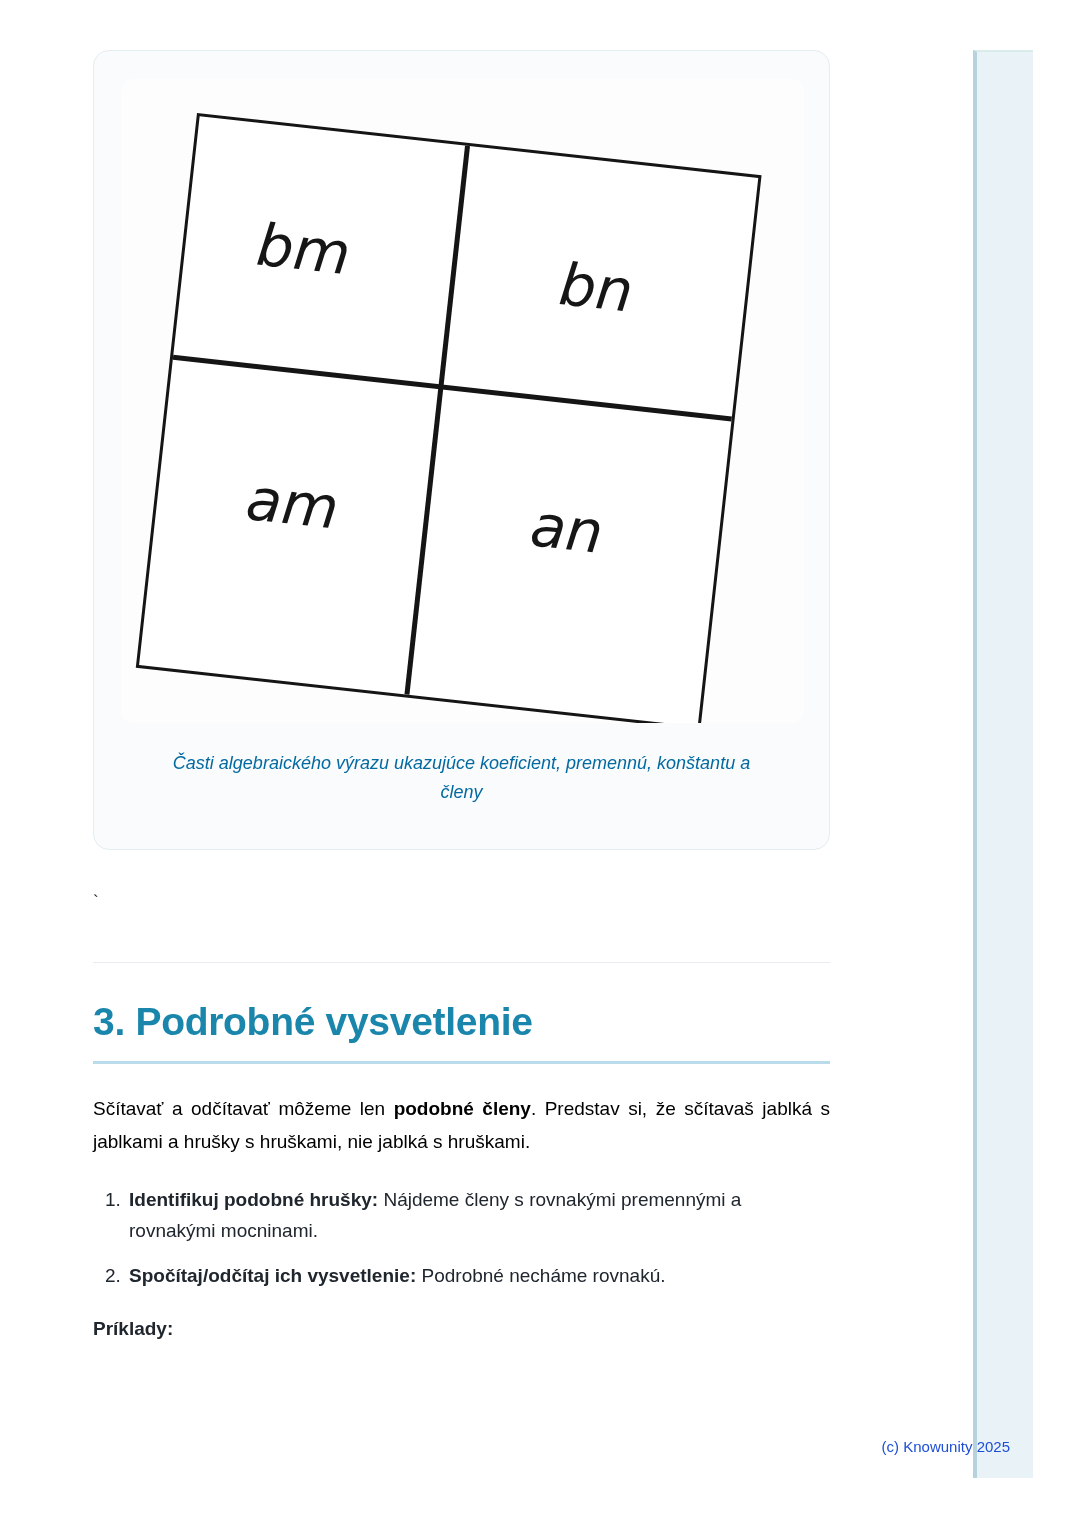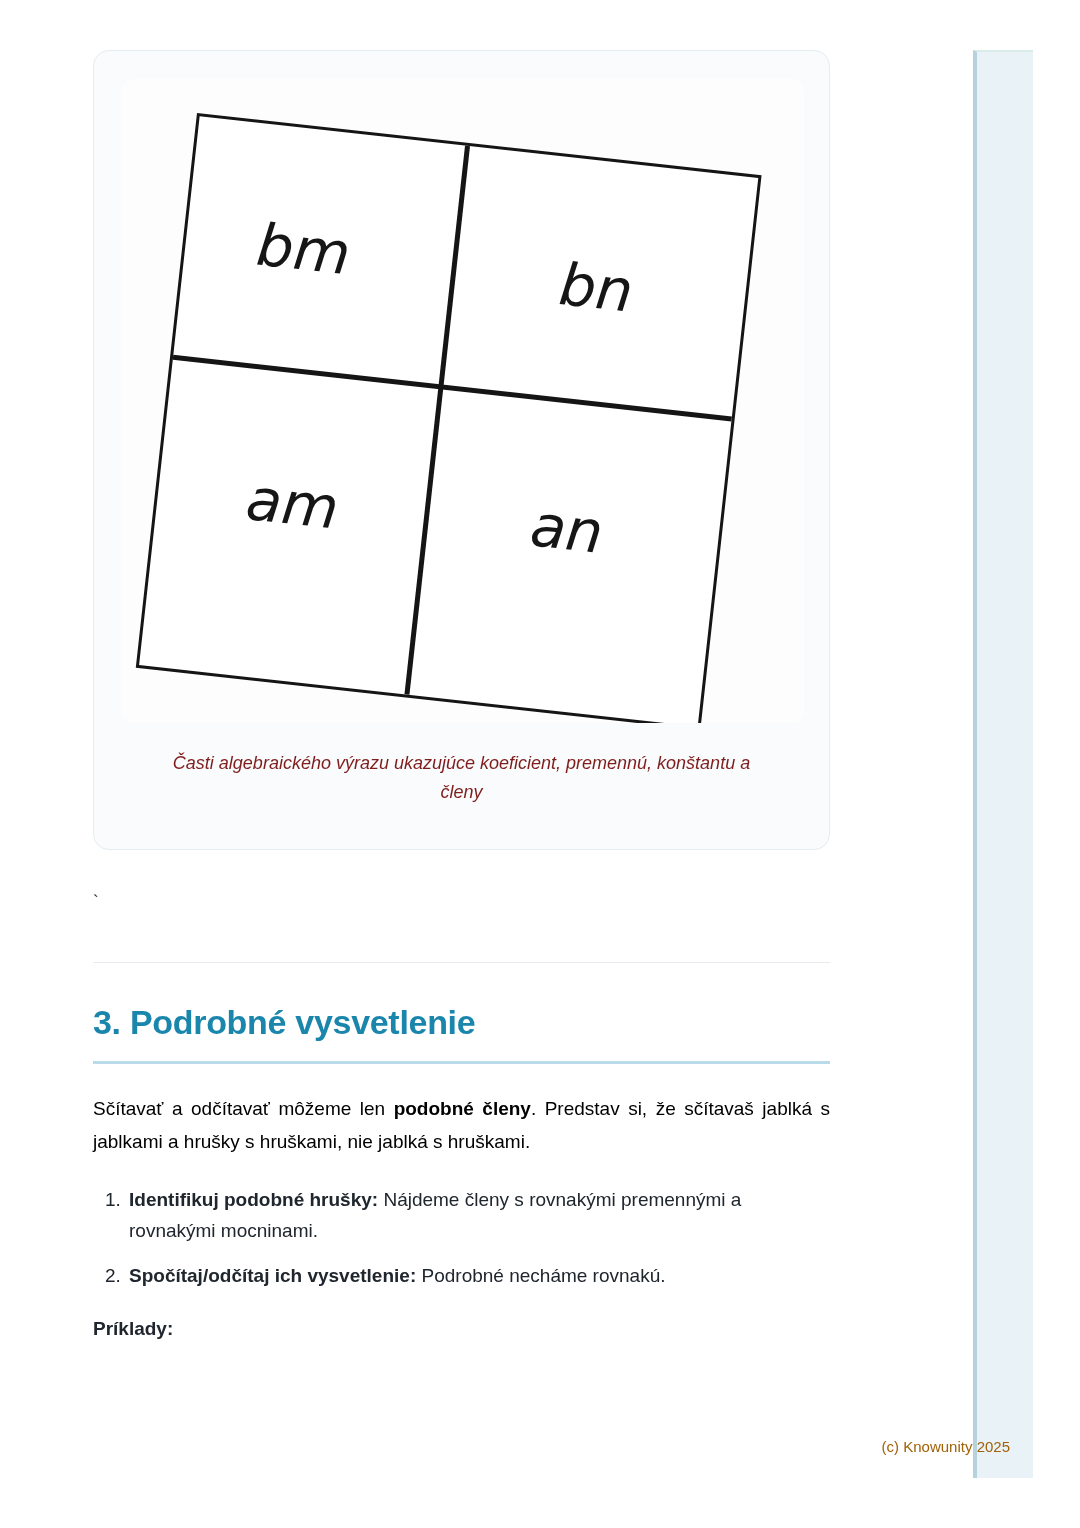--- a/index.html
+++ b/index.html
@@ -41,29 +41,29 @@
     font-family:"DejaVu Sans", sans-serif; font-style:italic;
     font-size:58px; color:#161616; white-space:nowrap;
   }
   .q-bm { left:21%;   top:22%; }
   .q-bn { left:73.5%; top:23%; }
   .q-am { left:24%;   top:68%; }
   .q-an { left:73%;   top:67%; }
 
   .figure-caption {
     margin:26px auto 0; max-width:620px; text-align:center;
-    font-style:italic; font-size:18px; line-height:29px; color:#7f1d1d;
+    font-style:italic; font-size:18px; line-height:29px; color:#0369a1;
   }
 
   .stray { margin-top:42px; height:22px; font-size:17px; color:#23292f; }
 
   .divider { margin:48px 0 0; border:none; border-top:1px solid #e8ebef; height:0; }
 
   .h2 {
-    margin:36px 0 0; font-size:34px; line-height:46px; font-weight:700;
+    margin:36px 0 0; font-size:39px; line-height:46px; font-weight:700;
     letter-spacing:-0.3px; color:#1a86ac;
     padding-bottom:16px; border-bottom:3px solid #badcea;
   }
 
   .intro { margin:32px 0 0; font-size:19px; line-height:26px; color:#20262e; }
 
   .h3 { margin:34px 0 0; font-size:28px; line-height:36px; font-weight:700; color:#32c4da; }
 
   .para {
     margin:28px 0 0; font-size:19px; line-height:33px; color:#000000;
@@ -73,21 +73,21 @@
 
   .olist { margin-top:26px; padding-left:12px; }
   .list-item { display:flex; font-size:19px; line-height:31px; color:#20262e; margin-bottom:14px; }
   .list-item .marker { width:24px; flex:none; }
   .list-item .li-text { flex:1; }
 
   .examples { margin-top:25px; font-size:19px; line-height:26px; font-weight:700; color:#20262e; }
 
   .watermark {
     position:absolute; top:1438px; right:70px; z-index:5;
-    font-size:15px; color:#a16207;
+    font-size:15px; color:#1d4ed8;
   }
 </style>
 </head>
 <body>
 
 <div class="page">
 
   <div class="edge-strip"></div>
 
   <div class="content">

